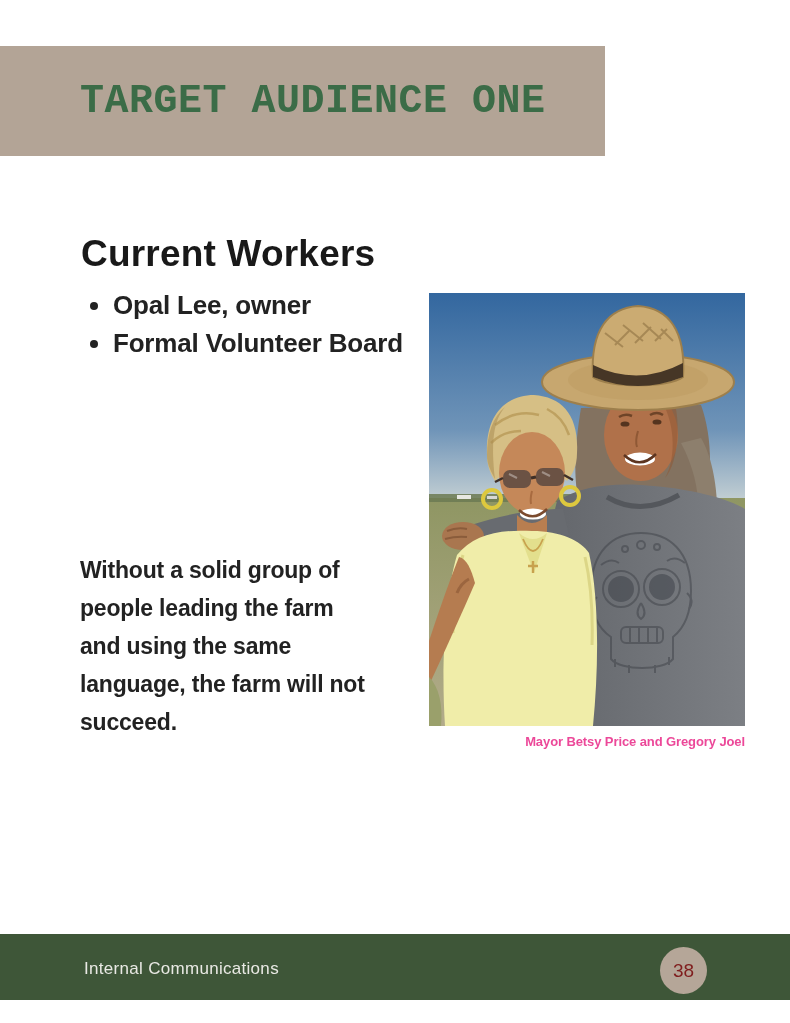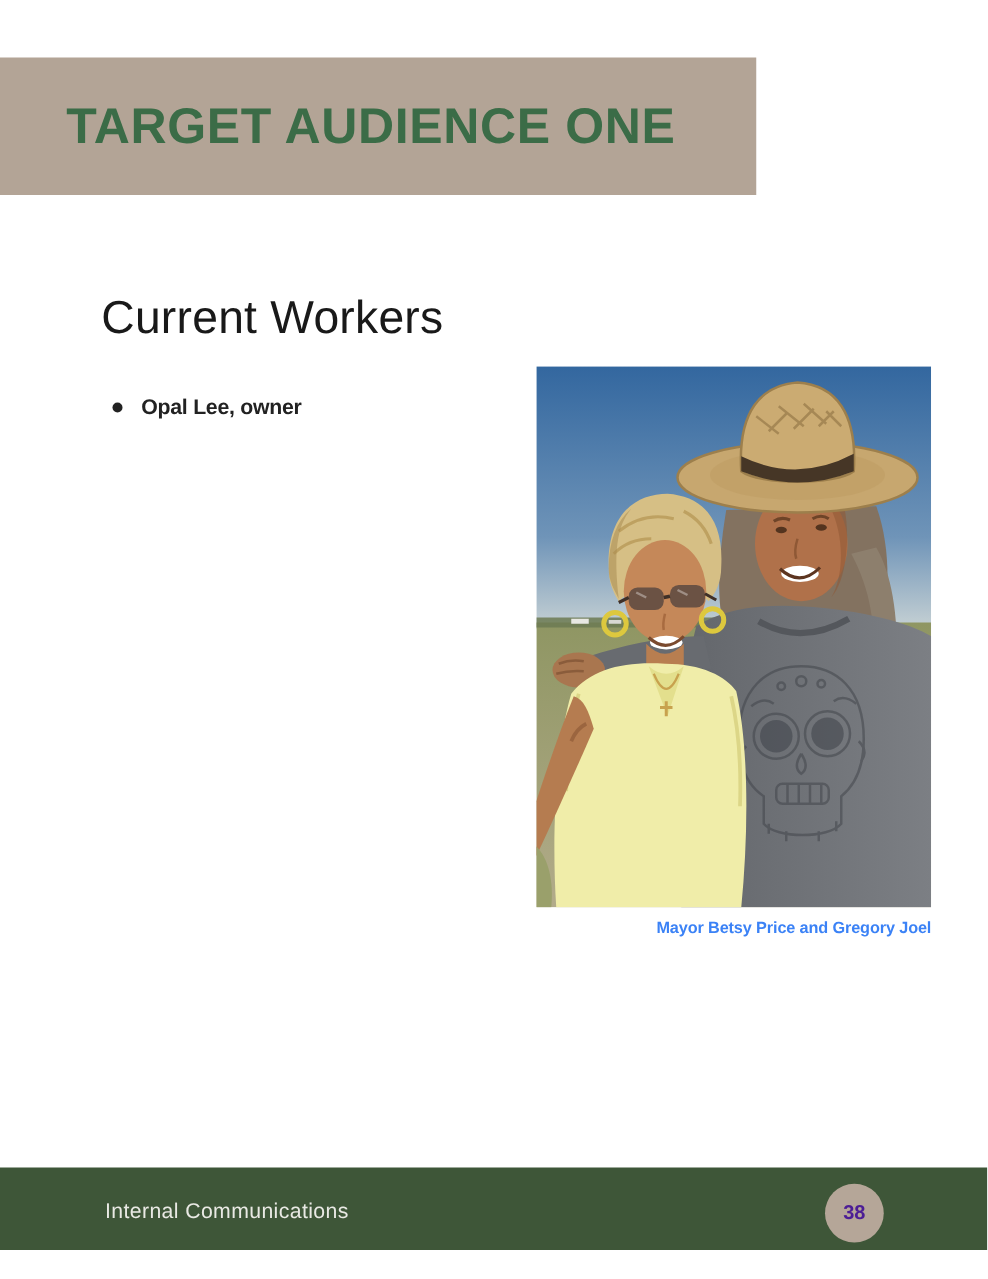--- a/index.html
+++ b/index.html
@@ -16,56 +16,55 @@
   
   .banner {
     position: absolute;
     left: 0; top: 46px;
     width: 605px; height: 110px;
     background: #b3a496;
     display: flex;
     align-items: center;
   }
   .banner-title {
-    font-family: Liberation Sans, sans-serif;
+    font-family: Liberation Mono, monospace;
     font-weight: bold;
     font-size: 40px;
     letter-spacing: 0.5px;
     color: #3b6c47;
-    padding-left: 53px;
+    padding-left: 80px;
     white-space: nowrap;
   }
 
   
   .heading {
     position: absolute;
     left: 81px; top: 233px;
     font-size: 37px;
-    font-weight: normal;
+    font-weight: bold;
     color: #191919;
     letter-spacing: 0.2px;
   }
 
   
   .bullets {
     position: absolute;
     left: 88px; top: 287px;
     width: 350px;
     list-style: none;
   }
   .bullets li {
     position: relative;
     padding-left: 25px;
-    font-size: 17px;
+    font-size: 26px;
     font-weight: 600;
     line-height: 37.5px;
     color: #222222;
     white-space: pre-line;
     letter-spacing: -0.2px;
-    margin-top: 20px;
   }
   .bullets li::before {
     content: "";
     position: absolute;
     left: 2px; top: 15px;
     width: 8px; height: 8px;
     border-radius: 50%;
     background: #222222;
   }
 
@@ -91,21 +90,21 @@
   }
   .photo svg { display: block; width: 100%; height: 100%; }
 
   .caption {
     position: absolute;
     left: 429px; top: 732px;
     width: 316px;
     text-align: right;
     font-size: 13px;
     line-height: 19px;
-    color: #3b82f6;
+    color: #ec4899;
     font-weight: 600;
     letter-spacing: -0.1px;
   }
 
   
   .footer {
     position: absolute;
     left: 0; top: 934px;
     width: 790px; height: 66px;
     background: #3e5638;
@@ -121,40 +120,46 @@
     position: absolute;
     left: 660px; top: 13px;
     width: 47px; height: 47px;
     border-radius: 50%;
     background: #b5a698;
     display: flex;
     align-items: center;
     justify-content: center;
   }
   .page-number-badge span {
-    color: #4c1d95;
-    font-size: 16px;
-    font-weight: 700;
+    color: #7f1d1d;
+    font-size: 19px;
+    font-weight: 400;
   }
 </style>
 </head>
 <body>
 
 <div class="page">
 
   <div class="banner">
     <div class="banner-title">TARGET AUDIENCE ONE</div>
   </div>
 
   <h2 class="heading">Current Workers</h2>
 
   <ul class="bullets">
     <li>Opal Lee, owner</li>
+    <li>Formal Volunteer Board</li>
   </ul>
 
+  <p class="paragraph">Without a solid group of
+people leading the farm
+and using the same
+language, the farm will not
+succeed.</p>
 
   <div class="photo" role="img" aria-label="Outdoor photo under a blue sky: a smiling woman with short blonde hair, sunglasses, yellow hoop earrings and a pale yellow sleeveless top stands beside a smiling man wearing a straw cowboy hat and a gray t-shirt with a sugar-skull print; his arm rests on her shoulder, with a flat field on the horizon.">
     <svg viewBox="0 0 316 433" preserveAspectRatio="none">
       <defs>
         <linearGradient id="sky" x1="0" y1="0" x2="0" y2="1">
           <stop offset="0" stop-color="#33679f"></stop>
           <stop offset="0.65" stop-color="#6f94b8"></stop>
           <stop offset="1" stop-color="#c6d1d4"></stop>
         </linearGradient>
         <linearGradient id="ground" x1="0" y1="0" x2="0" y2="1">

